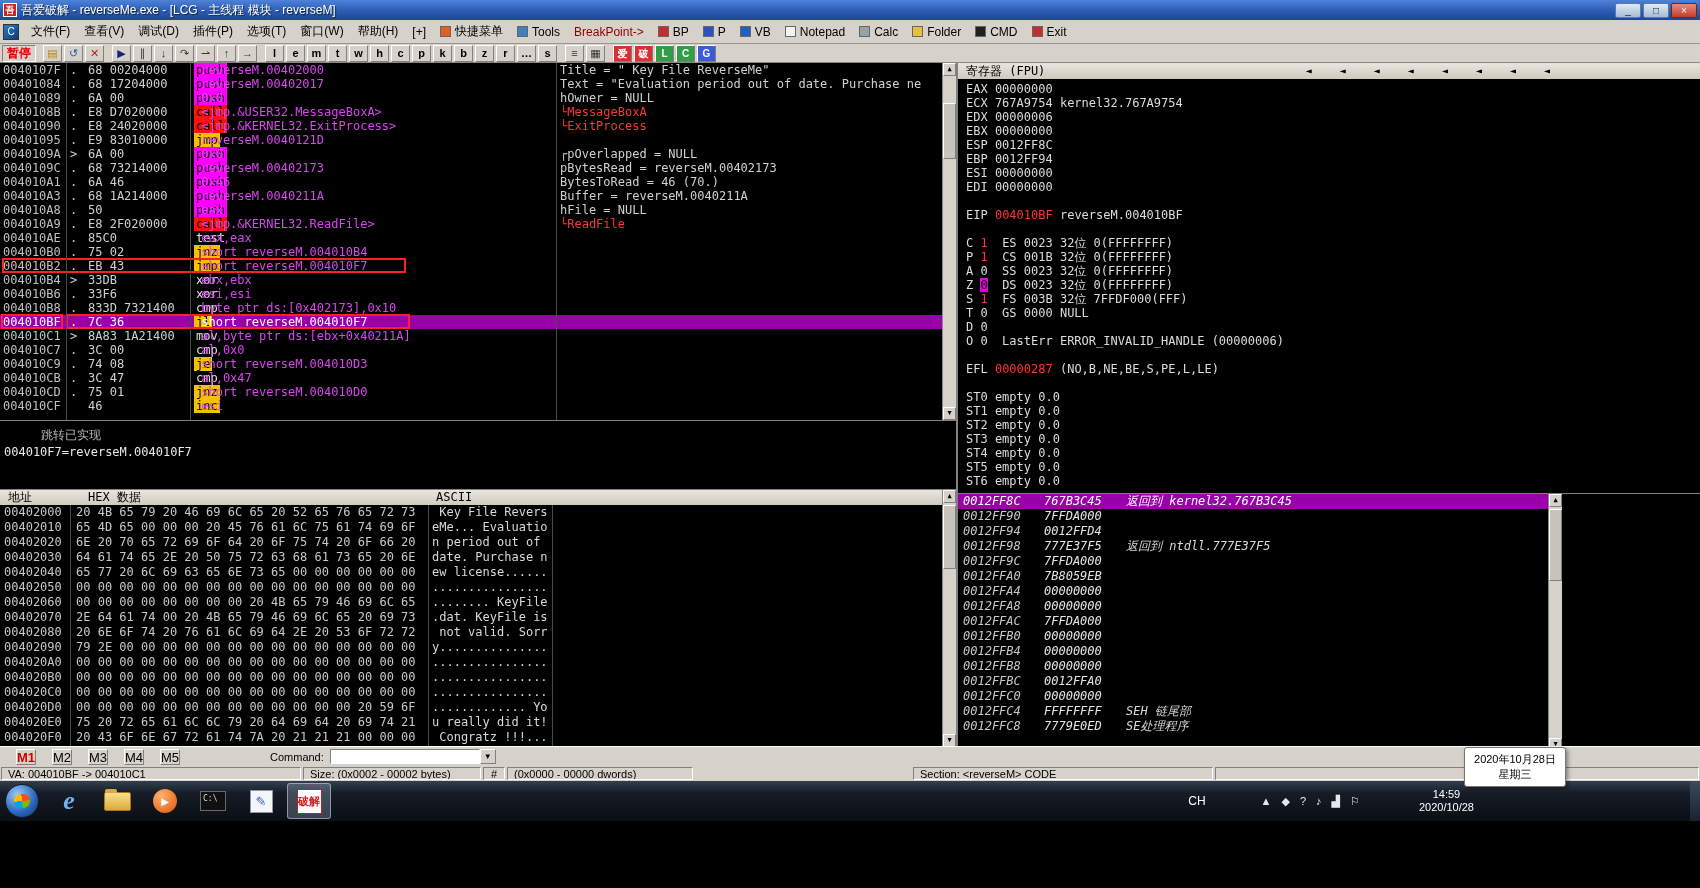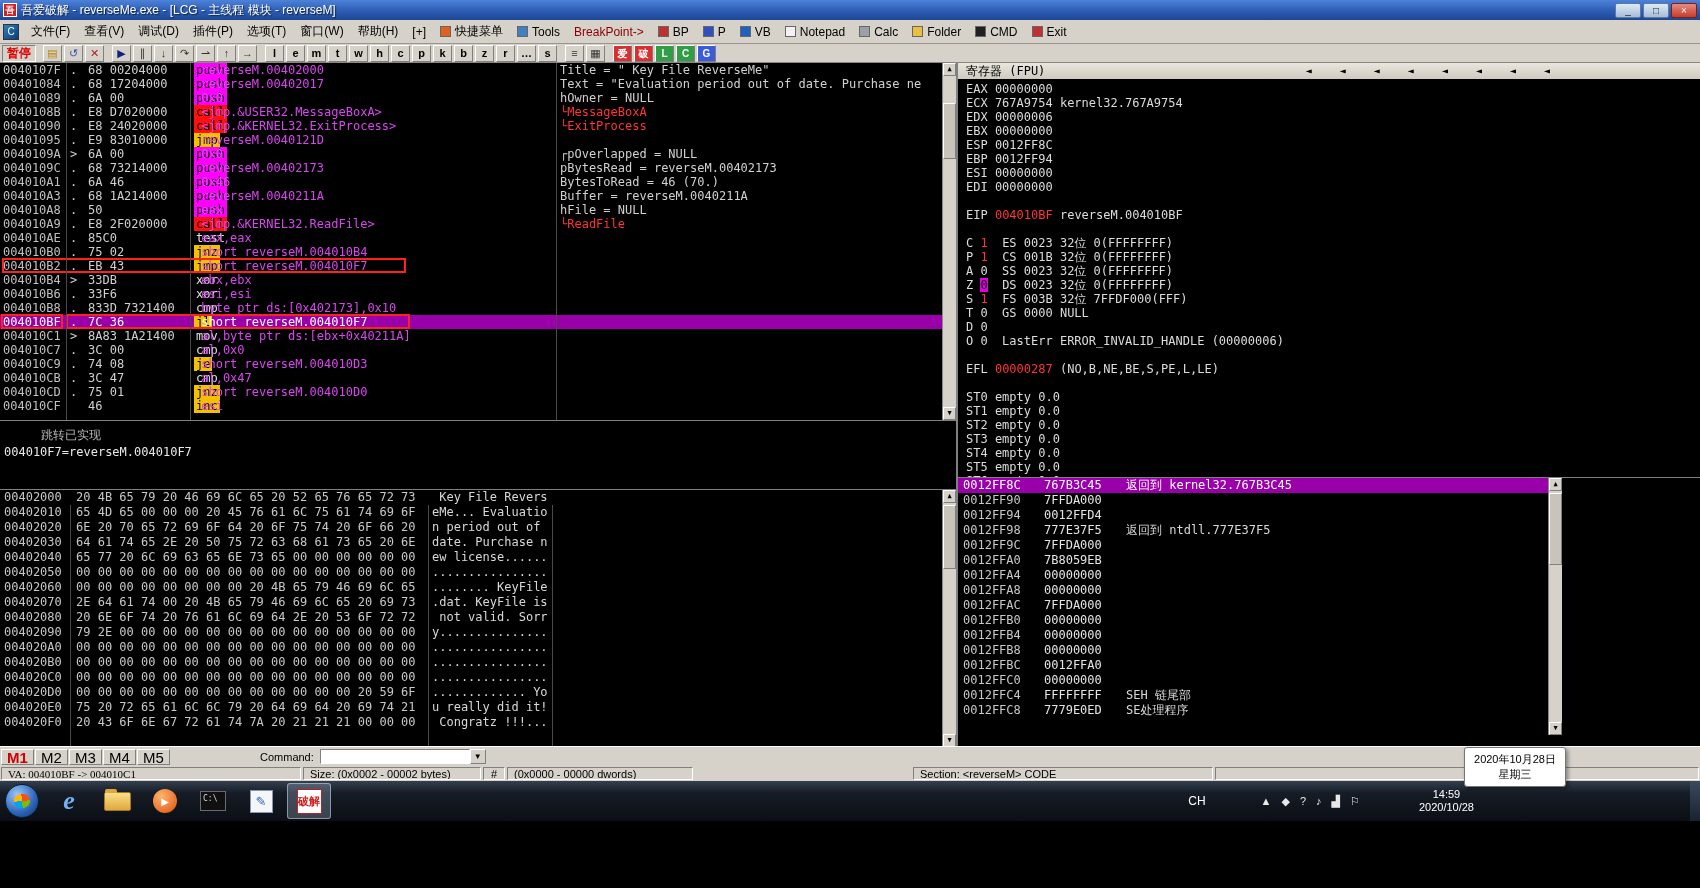--- a/index.html
+++ b/index.html
@@ -89,54 +89,54 @@
   .reg-header{height:16px;background:linear-gradient(#eae6de,#cfcabe);color:#000;font-size:12px;
     line-height:16px;display:flex;}
   .reg-title{padding-left:8px;flex:0 0 auto;}
   .reg-arrows{flex:1;display:flex;justify-content:flex-end;padding-right:150px;}
   .reg-arrows span{margin-left:28px;font-size:10px;}
   #reg-lines{padding:3px 0 0 8px;}
   .rline{height:14px;line-height:14px;font-size:12px;white-space:pre;}
   .c-w{color:#dcdcdc;} .c-r{color:#ff3434;}
   .c-m{background:#e000e0;color:#000;}
 
-  .stack-pane{position:absolute;left:958px;top:414px;width:742px;height:257px;border-top:1px solid #808080;}
+  .stack-pane{position:absolute;left:958px;top:430px;width:742px;height:257px;border-top:1px solid #808080;font-style:italic;}
   .srow{position:relative;height:15px;line-height:15px;font-size:12px;white-space:pre;width:590px;}
   .srow span{position:absolute;top:0;}
   .s-addr{left:5px;color:#c8c8c8;}
   .s-val{left:86px;color:#e4e4e4;}
   .s-cmt{left:168px;color:#d8d8d8;}
   .srow.ssel{background:#9900aa;}
   .srow.ssel span{color:#fff;}
 
   
   .sb{position:absolute;width:14px;background:#d6d2ca;border-left:1px solid #888;}
   .sb-btn{position:absolute;left:0;width:13px;height:13px;background:#d6d2ca;border:1px solid;
     border-color:#fff #808080 #808080 #fff;font-size:7px;line-height:11px;text-align:center;color:#000;}
   .sb-thumb{position:absolute;left:0;width:13px;background:#c8c4bc;border:1px solid;
     border-color:#fff #808080 #808080 #fff;}
 
   
   .cmdrow{position:absolute;left:0;top:746px;width:1700px;height:20px;background:#d6d2ca;
     border-top:1px solid #fff;display:flex;align-items:center;font-size:11px;color:#000;}
-  .mtab{width:33px;height:16px;margin-left:1px;text-align:center;line-height:15px;
-    background:#d6d2ca;border:1px solid;border-color:#fff #808080 #808080 #fff;font-size:15px;}
+  .mtab{width:20px;height:16px;margin-left:16px;text-align:center;line-height:15px;
+    background:#d6d2ca;border:1px solid;border-color:#fff #808080 #808080 #fff;font-size:13px;}
   .mtab.mactive{color:#d00000;font-weight:bold;}
   .cmd-label{margin:0 6px 0 90px;}
   .combo{display:flex;align-items:center;}
   .combo input{width:150px;height:15px;border:1px solid;border-color:#808080 #fff #fff #808080;
     background:#fff;font-size:11px;padding:0 3px;font-family:"DejaVu Sans Mono",monospace;}
   .combo .drop{width:16px;height:15px;background:#d6d2ca;border:1px solid;
     border-color:#fff #808080 #808080 #fff;font-size:8px;line-height:13px;text-align:center;}
 
   .statusbar{position:absolute;left:0;top:766px;width:1700px;height:15px;background:#d6d2ca;
     display:flex;font-size:11px;color:#000;}
   .st-cell{height:13px;margin:1px 1px 0 1px;padding:0 6px;line-height:12px;border:1px solid;
     border-color:#808080 #fff #fff #808080;white-space:nowrap;overflow:hidden;}
-  .c1{width:300px;font-family:Liberation Serif, serif;} .c2{width:178px;} .c3{width:22px;text-align:center;} .c4{width:186px;}
+  .c1{width:300px;} .c2{width:178px;} .c3{width:22px;text-align:center;} .c4{width:186px;}
   .c5{width:216px;margin-top:28px;} .c6{width:300px;} .c7{flex:1;}
 
   
   .taskbar{position:absolute;left:0;top:781px;width:1700px;height:40px;
     background:linear-gradient(180deg,#33404f 0%,#161c26 30%,#0b0e14 100%);
     display:flex;align-items:center;}
   .orb{width:34px;height:34px;margin:0 6px 0 5px;border-radius:50%;
     background:radial-gradient(circle at 35% 30%,#9cc8f8,#2a63b8 60%,#123463);
     border:1px solid #0a1d3a;display:flex;align-items:center;justify-content:center;}
   .orb-flag{width:16px;height:14px;border-radius:45%;transform:rotate(-6deg);
@@ -404,20 +404,25 @@
         <div class="sb-btn" style="bottom:0;">▼</div>
       </div>
     </div>
 
     <div class="msg-pane">
       <div class="msg1">跳转已实现</div>
       <div class="msg2">004010F7=reverseM.004010F7</div>
     </div>
 
     <div class="dump-pane">
+      <div class="dump-header">
+        <span class="dh-addr">地址</span>
+        <span class="dh-hex">HEX 数据</span>
+        <span class="dh-ascii">ASCII</span>
+      </div>
       <div id="dump-rows">
           <div class="hrow"><span class="h-addr">00402000</span><span class="h-hex">20 4B 65 79 20 46 69 6C 65 20 52 65 76 65 72 73</span><span class="h-ascii"> Key File Revers</span></div>
           <div class="hrow"><span class="h-addr">00402010</span><span class="h-hex">65 4D 65 00 00 00 20 45 76 61 6C 75 61 74 69 6F</span><span class="h-ascii">eMe... Evaluatio</span></div>
           <div class="hrow"><span class="h-addr">00402020</span><span class="h-hex">6E 20 70 65 72 69 6F 64 20 6F 75 74 20 6F 66 20</span><span class="h-ascii">n period out of </span></div>
           <div class="hrow"><span class="h-addr">00402030</span><span class="h-hex">64 61 74 65 2E 20 50 75 72 63 68 61 73 65 20 6E</span><span class="h-ascii">date. Purchase n</span></div>
           <div class="hrow"><span class="h-addr">00402040</span><span class="h-hex">65 77 20 6C 69 63 65 6E 73 65 00 00 00 00 00 00</span><span class="h-ascii">ew license......</span></div>
           <div class="hrow"><span class="h-addr">00402050</span><span class="h-hex">00 00 00 00 00 00 00 00 00 00 00 00 00 00 00 00</span><span class="h-ascii">................</span></div>
           <div class="hrow"><span class="h-addr">00402060</span><span class="h-hex">00 00 00 00 00 00 00 00 20 4B 65 79 46 69 6C 65</span><span class="h-ascii">........ KeyFile</span></div>
           <div class="hrow"><span class="h-addr">00402070</span><span class="h-hex">2E 64 61 74 00 20 4B 65 79 46 69 6C 65 20 69 73</span><span class="h-ascii">.dat. KeyFile is</span></div>
           <div class="hrow"><span class="h-addr">00402080</span><span class="h-hex">20 6E 6F 74 20 76 61 6C 69 64 2E 20 53 6F 72 72</span><span class="h-ascii"> not valid. Sorr</span></div>

